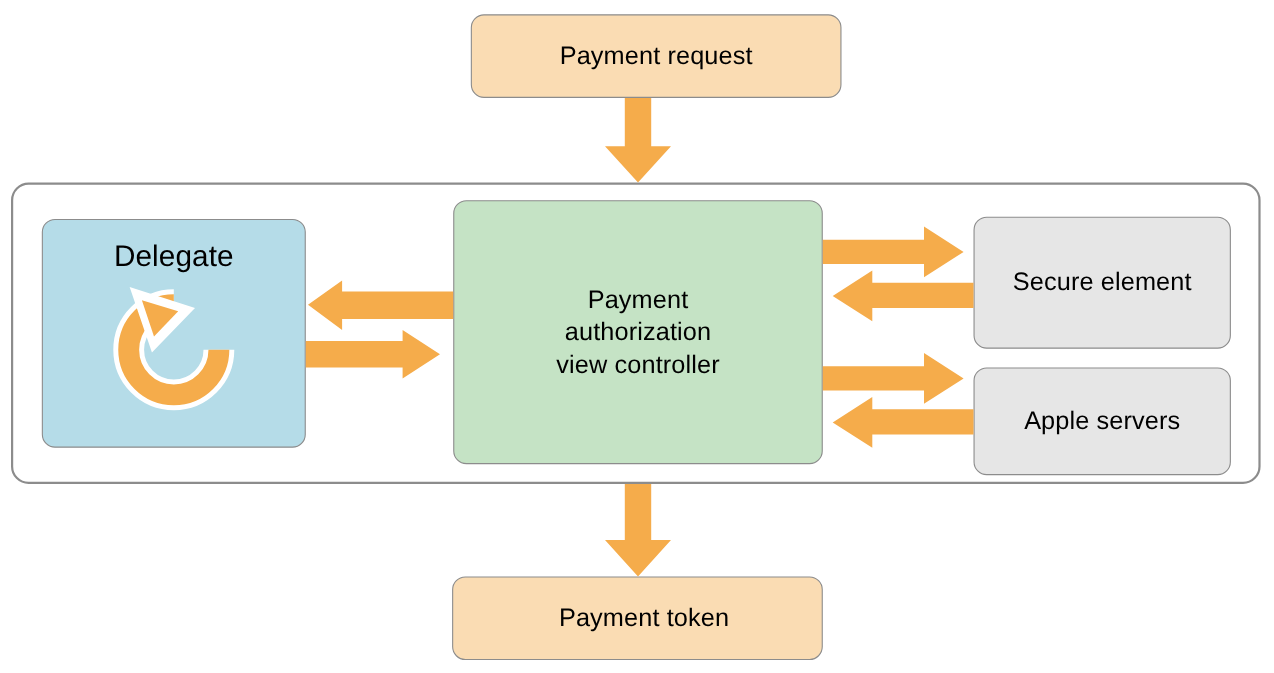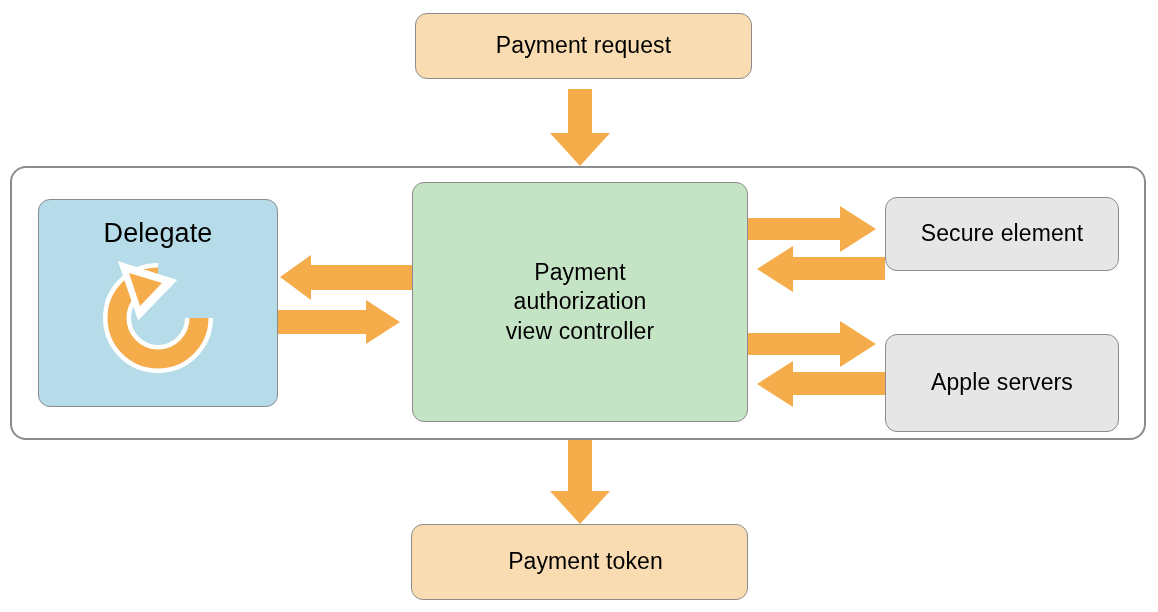--- a/index.html
+++ b/index.html
@@ -72,21 +72,21 @@
     height: 612px;
     pointer-events: none;
   }
   .label-multiline { white-space: pre-line; }
 </style>
 </head>
 <body>
 
 <div id="diagram">
 
-  <div class="node node-peach" style="left:415px; top:13px; width:337px; height:66px;">
+  <div class="node node-peach" style="left:428px; top:13px; width:337px; height:76px;">
     <span>Payment request</span>
   </div>
 
   <div class="container-box" style="left:10px; top:166px; width:1136px; height:274px;"></div>
 
   <div class="node node-blue node-delegate" style="left:38px; top:199px; width:240px; height:208px;">
     <span class="delegate-label">Delegate</span>
     <span class="loop-icon">
       <svg viewBox="0 0 126 126" width="126" height="126" aria-hidden="true">
 
@@ -98,21 +98,21 @@
       </svg>
     </span>
   </div>
 
   <div class="node node-green" style="left:412px; top:182px; width:336px; height:240px;">
     <span class="label-multiline">Payment
 authorization
 view controller</span>
   </div>
 
-  <div class="node node-grey" style="left:885px; top:197px; width:234px; height:74px;">
+  <div class="node node-grey" style="left:885px; top:197px; width:234px; height:120px;">
     <span>Secure element</span>
   </div>
 
   <div class="node node-grey" style="left:885px; top:314px; width:234px; height:98px;margin-top:20px;">
     <span>Apple servers</span>
   </div>
 
   <div class="node node-peach" style="left:411px; top:524px; width:337px; height:76px;padding-left:12px;">
     <span>Payment token</span>
   </div>

